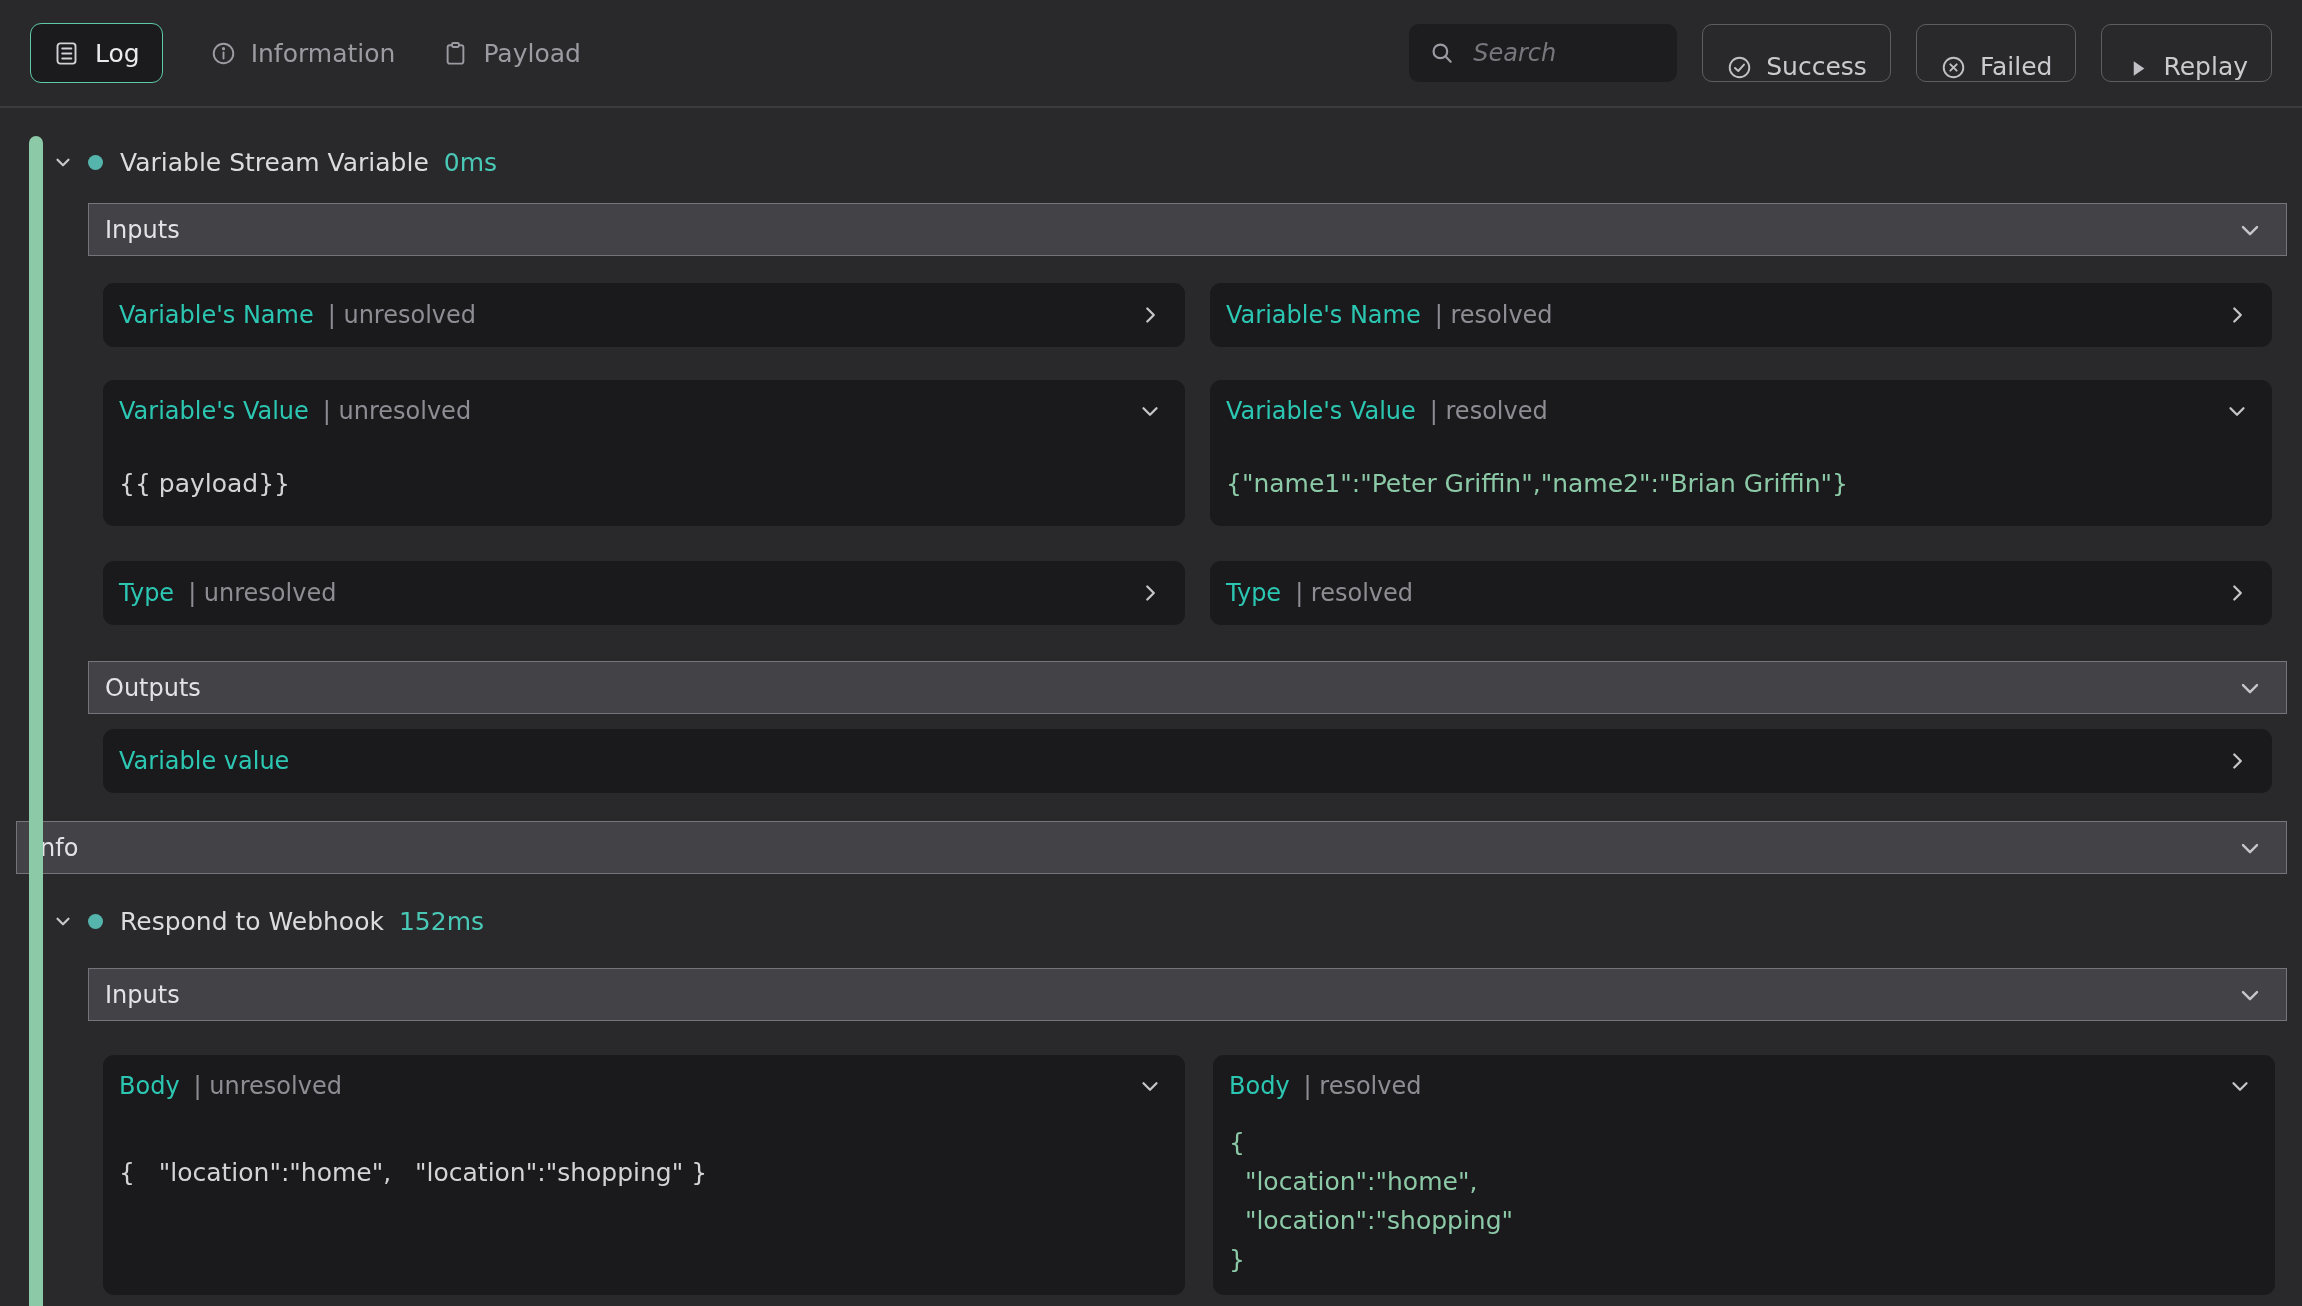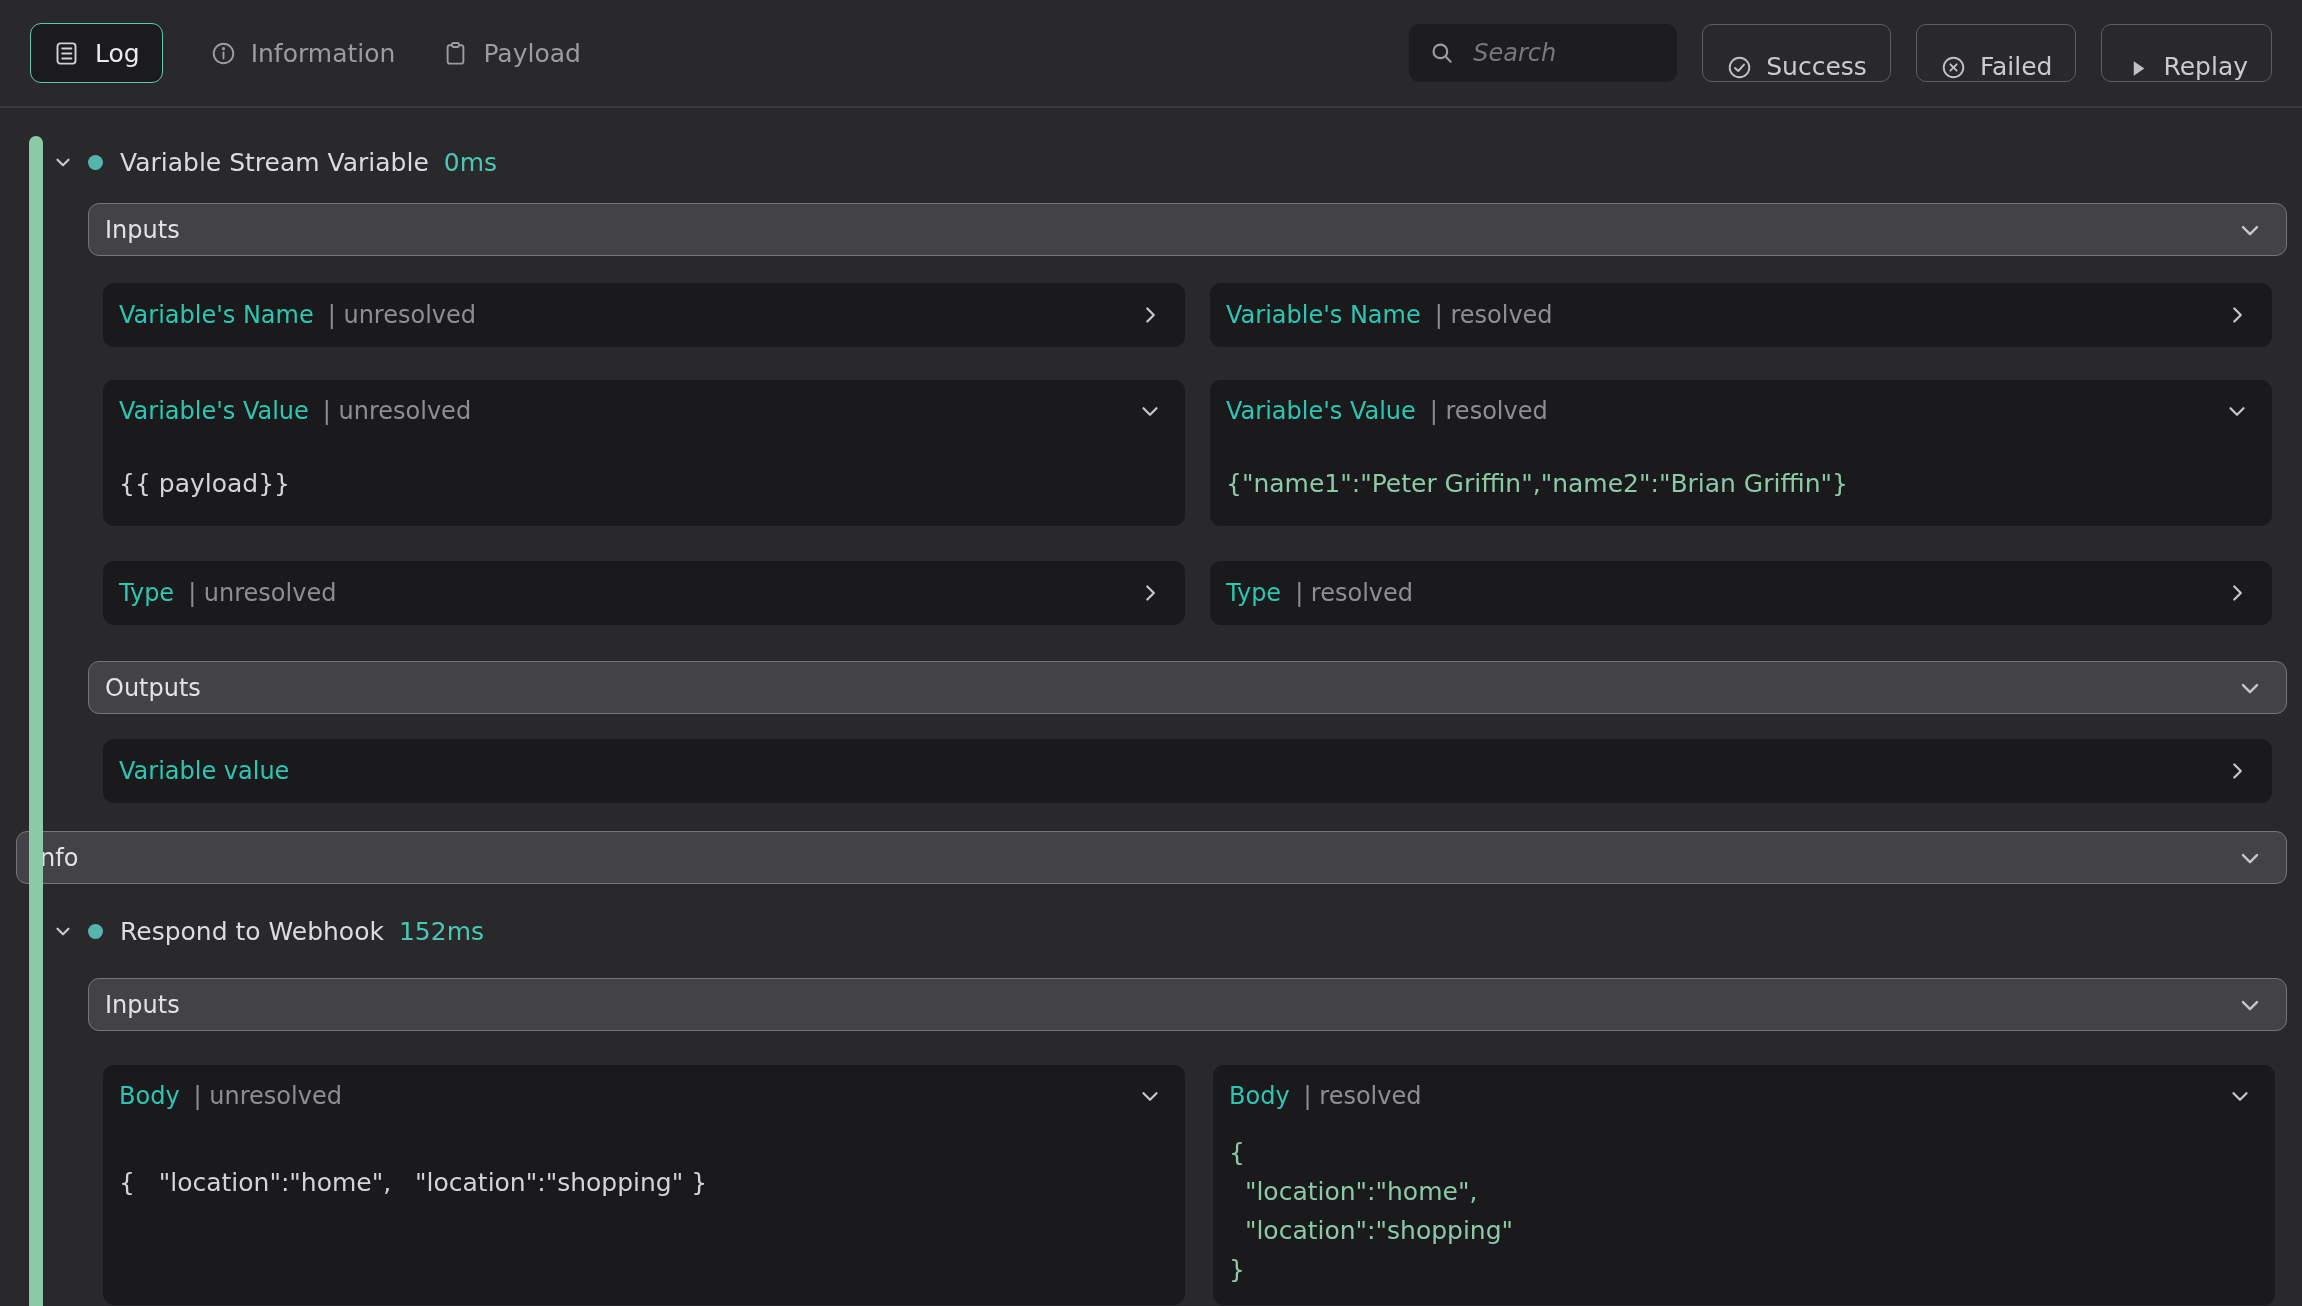--- a/index.html
+++ b/index.html
@@ -89,21 +89,21 @@
     background:#55b4ab; margin-left:14px; flex:none;
   }
   .entry-title { margin-left:17px; font-size:25px; color:#dcdcdf; }
   .entry-duration { margin-left:15px; font-size:25px; color:#49c8b6; }
 
   .section-bar {
     margin-left:88px; margin-right:15px;
     height:53px;
     background:#424247;
     border:1px solid #74747a;
-    border-radius:11px;
+    border-radius:0;
     display:flex; align-items:center; justify-content:space-between;
     padding:0 22px 0 16px;
     font-size:24px; color:#e3e3e6;
     cursor:pointer;
   }
   .section-bar .chev { color:#c6c6ca; }
 
   .row-grid {
     margin-left:103px;
     display:grid;
@@ -133,21 +133,21 @@
     line-height:39px;
   }
   .kv-value.light { color:#d4d4d8; }
   .kv-value.green { color:#8ccaa7; }
   .kv.body-card { height:240px; }
   .kv.body-card .kv-value.light { padding-top:36px; }
   .kv.body-card .kv-value.green { padding-top:6px; }
   .kv.value-card { height:146px; }
 
   .mt14{margin-top:15px;} .mt27{margin-top:27px;} .mt33{margin-top:33px;}
-  .mt35{margin-top:35px;} .mt36{margin-top:36px;} .mt29{margin-top:25px;}
+  .mt35{margin-top:35px;} .mt36{margin-top:36px;} .mt29{margin-top:15px;}
   .mt28{margin-top:28px;margin-left:16px;} .mt21{margin-top:21px;} .mt20{margin-top:34px;gap:28px;}
 </style>
 </head>
 <body>
 
 <div class="topbar">
   <div class="topbar-left">
 
     <div class="log-btn">
       <svg width="27" height="27" viewBox="0 0 24 24" fill="none" stroke="currentColor" stroke-width="1.7" stroke-linecap="round">

